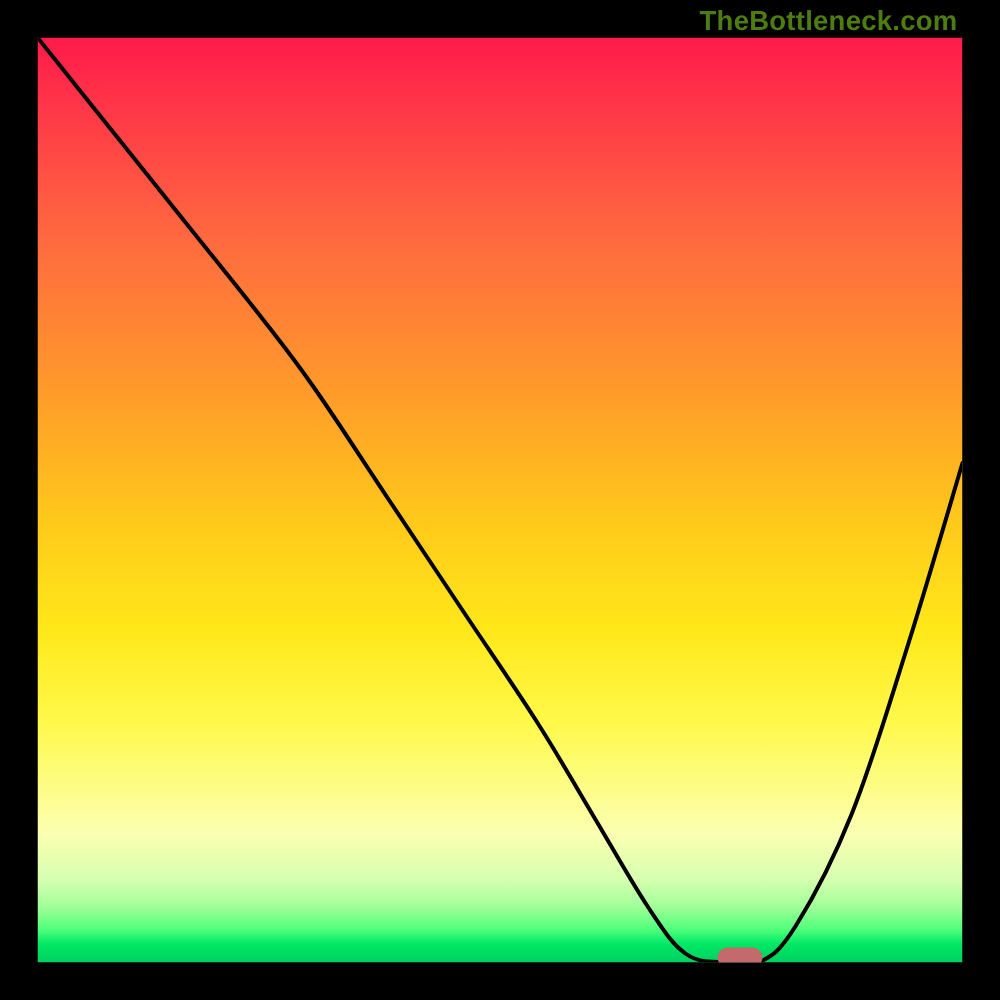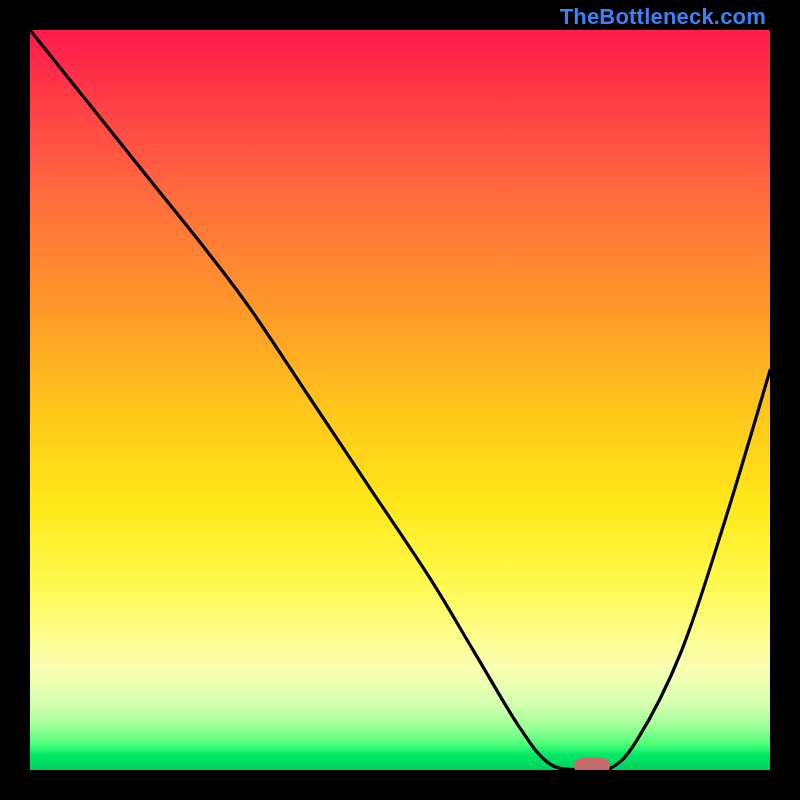--- a/index.html
+++ b/index.html
@@ -49,21 +49,21 @@
       #00e865 98%,
       #00d060 100%
     );
   }
   .watermark {
     position: absolute;
     top: 4px;
     right: 34px;
     font-size: 22px;
     font-weight: 600;
-    color: #3b82f6;
+    color: #4d7c0f;
     letter-spacing: 0.2px;
     user-select: none;
   }
   svg.curve {
     position: absolute;
     left: 0;
     top: 0;
     width: 740px;
     height: 740px;
   }

